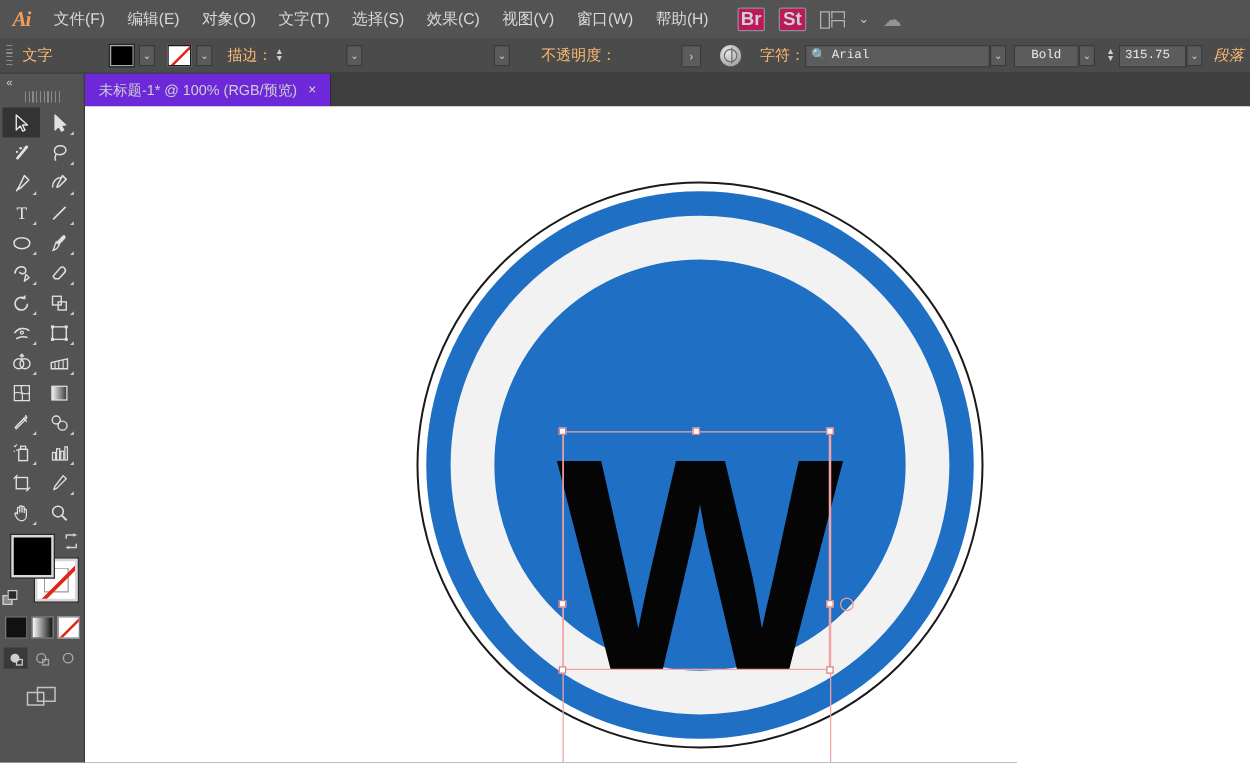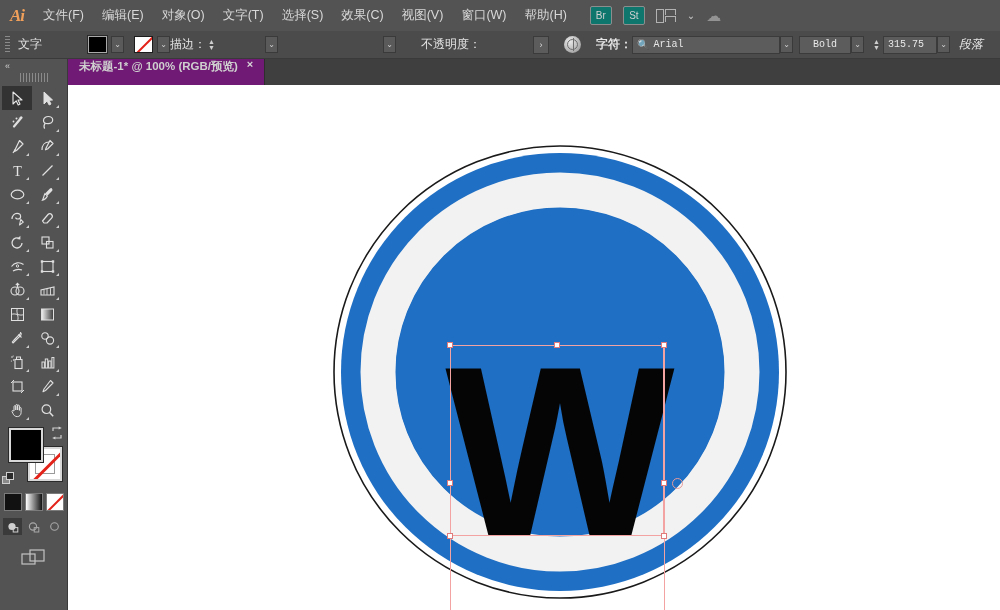--- a/index.html
+++ b/index.html
@@ -23,40 +23,40 @@
     color:#f0a05a;font-weight:bold;font-size:17px;font-style:italic;
     font-family:"Liberation Serif",serif;letter-spacing:-1px;
   }
   .menu-item{
     padding:0 9px;height:31px;line-height:31px;font-size:12.5px;color:#d8d8d8;
     white-space:nowrap;cursor:default;text-align:center;
   }
   .menu-right{display:flex;align-items:center;margin-left:14px;gap:11px;}
   .minibtn{
     width:20px;height:17px;border:1px solid #8d8d8d;border-radius:2px;
-    background:#0f766e;color:#d0d0d0;font-size:10px;
-    display:flex;align-items:center;justify-content:center;
+    background:#be185d;color:#d0d0d0;font-size:15px;
+    display:flex;align-items:center;justify-content:center;font-weight:bold;
   }
   .ws-icon{width:20px;height:14px;display:flex;gap:1px;}
   .ws-icon i{display:block;border:1px solid #b2b2b2;}
   .ws-icon i.a{width:7px;height:12px;}
   .ws-icon i.b{width:9px;height:5px;border-bottom:none;}
   .ws-col{display:flex;flex-direction:column;gap:1px;}
   .chev{color:#c8c8c8;font-size:10px;}
   .cc-icon{font-size:15px;color:#9a9a9a;opacity:.9;transform:rotate(-12px);}
 
   
   .optbar{
     position:absolute;left:0;top:31px;width:1000px;height:28px;
     background:#4b4b4b;border-bottom:1px solid #3a3a3a;
     display:flex;align-items:center;padding-left:5px;box-sizing:border-box;
   }
   .grip{width:5px;height:17px;margin-right:8px;
     background:repeating-linear-gradient(to bottom,#8a8a8a 0 1px,transparent 1px 3px);}
-  .opt-label{font-size:12px;color:#e5e5e5;white-space:nowrap;}
+  .opt-label{font-size:12px;color:#fdba74;white-space:nowrap;}
   .sw{width:19px;height:17px;border:1px solid #1c1c1c;box-sizing:border-box;}
   .sw-black{background:#000;border:1px solid #a9a9a9;outline:1px solid #2a2a2a;}
   .sw-none{background:#fff;position:relative;overflow:hidden;}
   .sw-none:after{
     content:"";position:absolute;left:-4px;top:7px;width:28px;height:2px;
     background:#e32219;transform:rotate(-45deg);
   }
   .dd{
     width:13px;height:17px;background:#5a5a5a;border:1px solid #3a3a3a;
     display:flex;align-items:center;justify-content:center;
@@ -88,23 +88,23 @@
   }
   .magn{font-size:10px;color:#d8d8d8;}
 
   
   .tabbar{
     position:absolute;left:0;top:59px;width:1000px;height:26px;
     background:#3f3f3f;border-bottom:1px solid #2e2e2e;
   }
   .doctab{
     position:absolute;left:68px;top:0;height:26px;
-    background:#701a75;border-right:1px solid #2e2e2e;
-    display:flex;align-items:flex-start;gap:9px;padding:0 11px;box-sizing:border-box;
-    font-size:11.5px;color:#cfcfcf;white-space:nowrap;font-weight:bold;
+    background:#6d28d9;border-right:1px solid #2e2e2e;
+    display:flex;align-items:center;gap:9px;padding:0 11px;box-sizing:border-box;
+    font-size:11.5px;color:#cfcfcf;white-space:nowrap;
   }
   .tab-close{color:#d8d8d8;font-size:11px;line-height:1;}
 
   
   .toolbar{
     position:absolute;left:0;top:59px;width:68px;height:551px;
     background:#535353;border-right:1px solid #3a3a3a;box-sizing:border-box;
   }
   .tb-head{height:14px;display:flex;align-items:center;padding-left:5px;color:#cfcfcf;font-size:9px;}
   .tb-grip{height:9px;margin:0 auto 4px;width:28px;
@@ -198,35 +198,35 @@
     <div class="grip"></div>
 
     <div class="opt-label" style="width:70px;">文字</div>
 
     <div class="sw sw-black"></div>
     <div class="dd" style="margin-left:4px;">⌄</div>
 
     <div class="sw sw-none" style="margin-left:10px;"></div>
     <div class="dd" style="margin-left:4px;">⌄</div>
 
-    <div class="opt-label" style="">描边：</div>
+    <div class="opt-label" style="margin-left:12px;">描边：</div>
     <div class="spinner">▲<br>▼</div>
     <div class="field empty" style="width:48px;"></div>
     <div class="dd">⌄</div>
 
     <div class="field empty" style="width:98px;margin-left:7px;"></div>
     <div class="dd">⌄</div>
 
     <div class="opt-label" style="margin-left:25px;">不透明度：</div>
     <div class="field" style="width:52px;">100%</div>
     <div class="arrowbtn">›</div>
 
     <div class="globe" style="margin-left:15px;"></div>
 
-    <div class="opt-label" style="margin-left:15px;font-weight:bold;">字符：</div>
+    <div class="opt-label" style="margin-left:15px;">字符：</div>
     <div class="fontfield">
       <span class="magn">🔍</span>
       <span>Arial</span>
     </div>
     <div class="dd">⌄</div>
 
     <div class="fontfield" style="width:52px;margin-left:6px;justify-content:center;">Bold</div>
     <div class="dd">⌄</div>
 
     <div class="spinner" style="margin-left:7px;">▲<br>▼</div>

